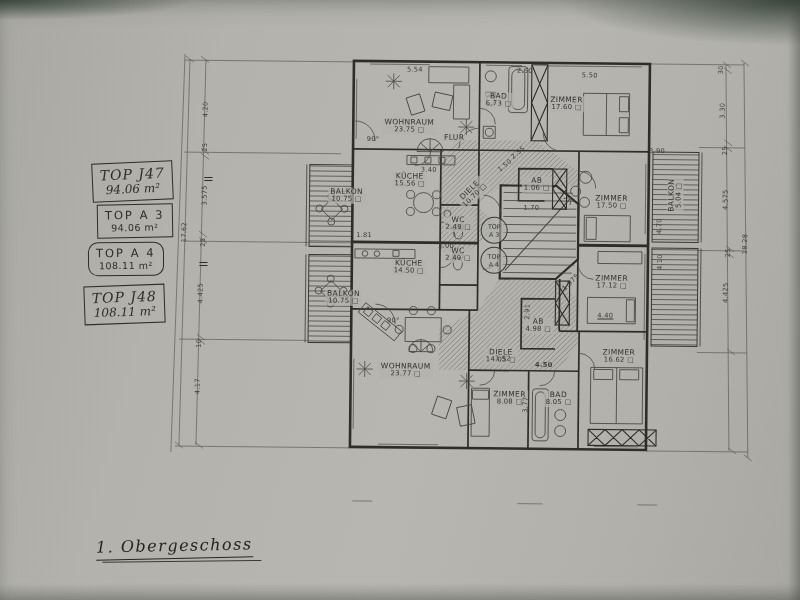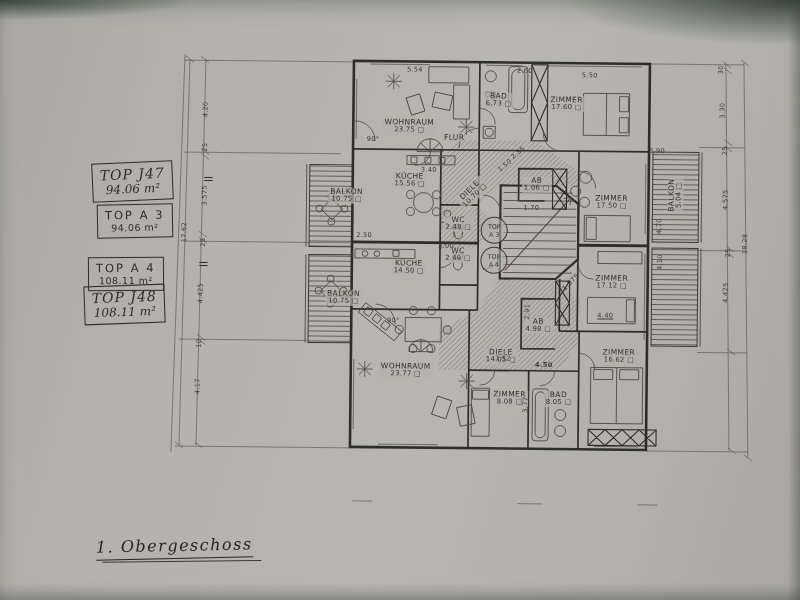--- a/index.html
+++ b/index.html
@@ -30,21 +30,21 @@
   .legend-box .l1{white-space:nowrap;}
   .legend-box .l2{white-space:nowrap;}
   .legend-hand{font-family:"DejaVu Serif",serif;font-style:italic;border-width:1.8px;}
   .legend-hand .l1{font-size:14px;letter-spacing:1px;}
   .legend-hand .l2{font-size:12px;}
   .legend-print .l1{font-size:11.5px;letter-spacing:2px;}
   .legend-print .l2{font-size:9.5px;letter-spacing:.5px;}
   #legend-0{left:92px;top:162px;transform:rotate(-2.5deg);}
   #legend-1{left:97px;top:204px;transform:rotate(-1deeg);}
   #legend-1{left:97px;top:204px;transform:rotate(-1deg);}
-  #legend-2{left:88px;top:257px;transform:rotate(-.5deg);}
+  #legend-2{left:88px;top:242px;transform:rotate(-.5deg);border-radius:10px;}
   #legend-3{left:84px;top:285px;transform:rotate(-2deg);}
   .equals{position:absolute;font-size:13px;color:#2d2d27;font-family:"DejaVu Serif",serif;}
   #eq-1{left:203px;top:171px;}
   #eq-2{left:198px;top:256px;}
 
   #floor-title{position:absolute;left:96px;top:536px;font-family:"DejaVu Serif",serif;font-style:italic;
     font-size:16px;color:#26261f;letter-spacing:1.5px;transform:rotate(-1.2deg);padding-bottom:3px;
     border-bottom:1.6px solid #26261f;}
   #floor-title:after{content:"";position:absolute;left:6px;right:-8px;bottom:-4px;height:1.3px;background:#3a3a30;transform:rotate(.6deg);}
 </style>
@@ -395,21 +395,21 @@
         <div class="dim-label" style="left: 504px; top: 165px; transform: translate(-50%, -50%) rotate(-40deg);">
         <span>1.50</span>
       </div>
         <div class="dim-label" style="left: 608px; top: 149px; transform: translate(-50%, -50%); margin-left: 48px;">
         <span>3.90</span>
       </div>
         <div class="dim-label" style="left: 531px; top: 207px; transform: translate(-50%, -50%);">
         <span>1.70</span>
       </div>
         <div class="dim-label" style="left: 364px; top: 236px; transform: translate(-50%, -50%);">
-        <span>2.50</span>
+        <span>1.81</span>
       </div>
         <div class="dim-label" style="left: 446px; top: 246px; transform: translate(-50%, -50%);">
         <span>3.00</span>
       </div>
         <div class="dim-label" style="left: 504px; top: 358px; transform: translate(-50%, -50%);">
         <span>1.52</span>
       </div>
         <div class="dim-label" style="left: 545px; top: 364px; transform: translate(-50%, -50%); font-weight: bold;">
         <span>4.50</span>
       </div>

